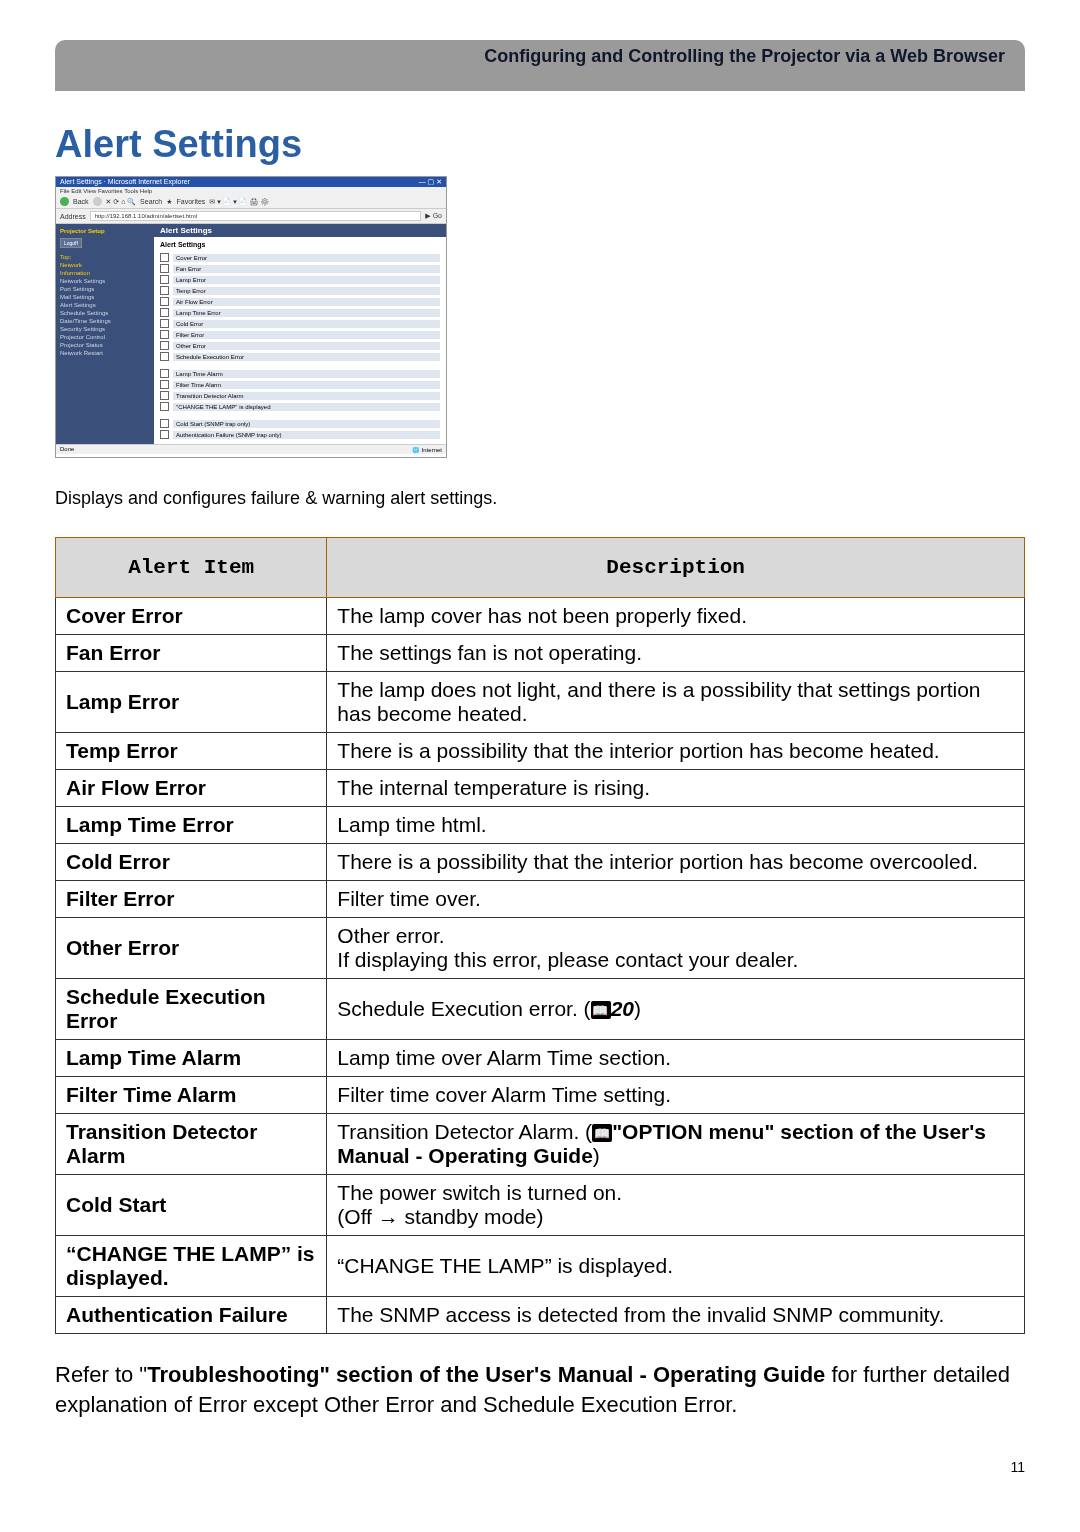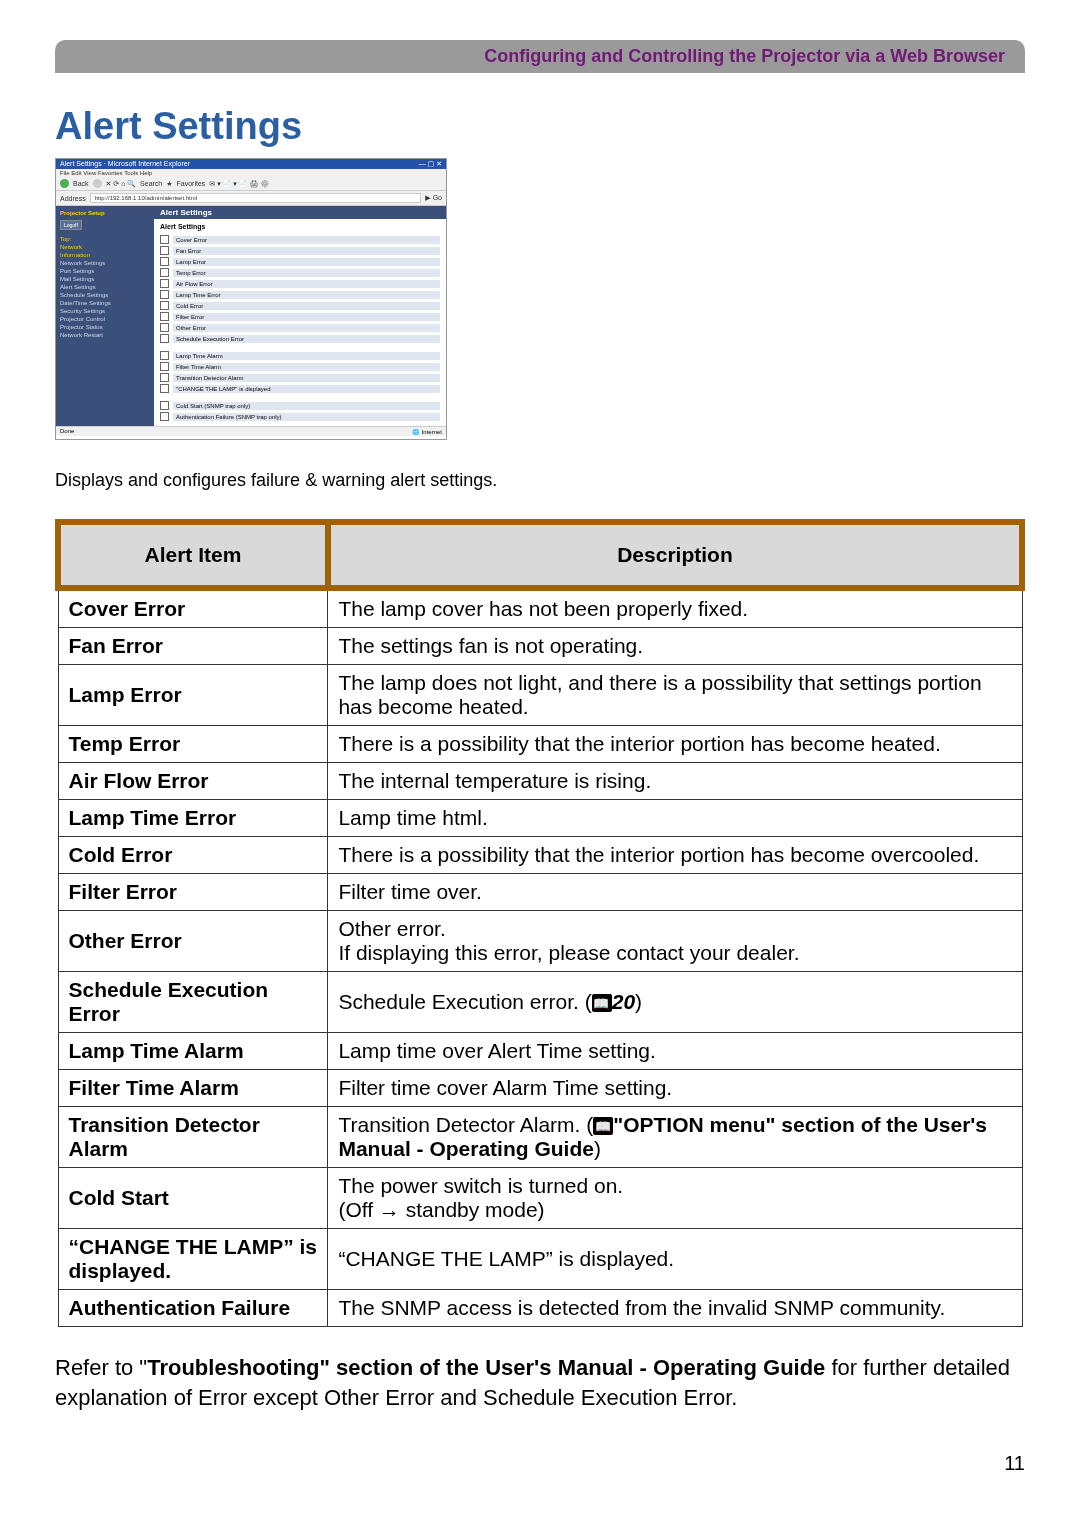--- a/index.html
+++ b/index.html
@@ -10,24 +10,24 @@
     color: #000;
   }
   .page {
     width: 1080px;
     margin: 0 auto;
     padding: 40px 55px 40px 55px;
     box-sizing: border-box;
   }
   .header-bar {
     background: #9a9a9a;
-    color: #701a75;
+    color: #0f172a;
     font-weight: bold;
     font-size: 18px;
-    padding: 6px 20px 6px 0;
+    padding: 6px 20px 24px 0;
     text-align: right;
     border-radius: 10px 10px 0 0;
     margin-bottom: 32px;
   }
   h1.heading {
     color: #2b5fa3;
     font-size: 38px;
     font-weight: bold;
     margin: 0 0 10px 0;
     font-family: Arial, Helvetica, sans-serif;
@@ -95,22 +95,23 @@
 
   table.alert-table {
     width: 100%;
     border-collapse: collapse;
     font-size: 21px;
   }
   table.alert-table th {
     background: #d9d9d9;
     font-weight: bold;
     text-align: center;
-    border: 6px solid #a16207;
+    border: 1px solid #a16207;
     padding: 18px 8px;
+    font-family: Liberation Mono, monospace;
   }
   table.alert-table td {
     border: 1px solid #333;
     padding: 6px 10px;
     vertical-align: middle;
   }
   table.alert-table td.item-col {
     font-weight: bold;
     width: 28%;
   }
@@ -126,21 +127,21 @@
     border-radius: 2px;
     vertical-align: middle;
   }
   .footnote {
     font-size: 22px;
     margin-top: 26px;
     line-height: 1.35;
   }
   .page-num {
     text-align: right;
-    font-size: 20px;
+    font-size: 14px;
     margin-top: 40px;
   }
   .em-bold { font-weight: bold; }
   .em-italic { font-style: italic; }
 </style>
 </head>
 <body>
 
 <div class="page">
 
@@ -319,21 +320,21 @@
         <tr>
           <td class="item-col">Other Error</td>
           <td>Other error.<br>If displaying this error, please contact your dealer.</td>
         </tr>
         <tr>
           <td class="item-col">Schedule Execution Error</td>
           <td>Schedule Execution error. (<span class="manual-icon">📖</span><span class="em-bold em-italic">20</span>)</td>
         </tr>
         <tr>
           <td class="item-col">Lamp Time Alarm</td>
-          <td>Lamp time over Alert Time setting.</td>
+          <td>Lamp time over Alarm Time section.</td>
         </tr>
         <tr>
           <td class="item-col">Filter Time Alarm</td>
           <td>Filter time cover Alarm Time setting.</td>
         </tr>
         <tr>
           <td class="item-col">Transition Detector Alarm</td>
           <td>Transition Detector Alarm. (<span class="manual-icon">📖</span><span class="em-bold">"OPTION menu" section of the User's Manual - Operating Guide</span>)</td>
         </tr>
         <tr>

